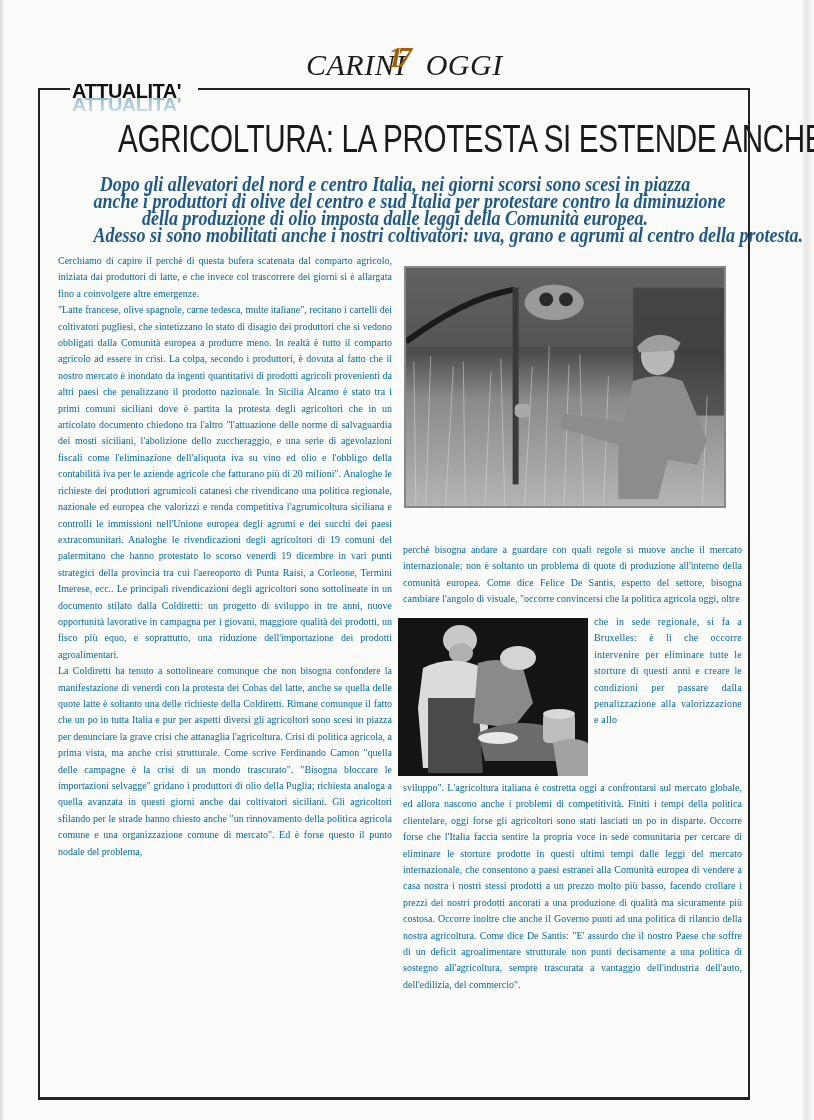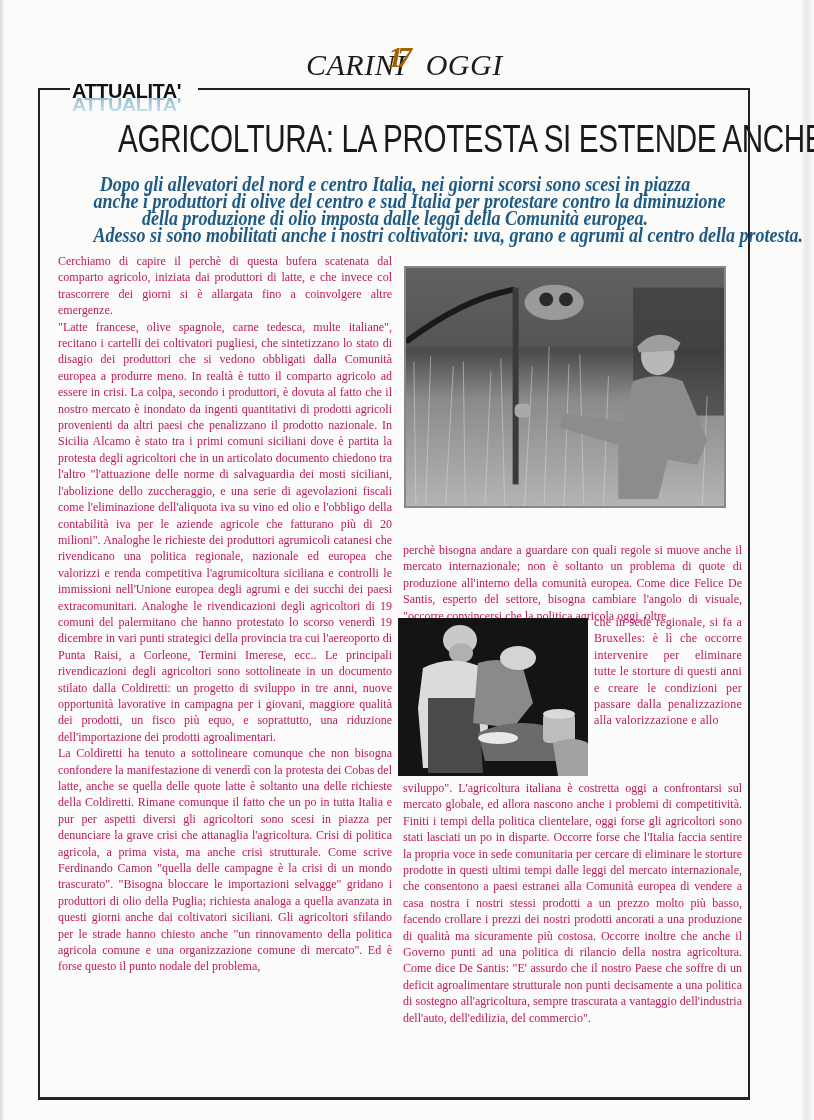--- a/index.html
+++ b/index.html
@@ -64,22 +64,22 @@
     transform:scaleX(0.78); transform-origin:center;
     letter-spacing:-0.5px; white-space:nowrap;
   }
   .lead {
     position:absolute; left:60px; top:176px; width:670px; text-align:center;
     font-family:"Liberation Serif", serif; font-style:italic; font-weight:bold;
     font-size:20px; line-height:17px; color:#1e5a86;
   }
   .lead .lead-line { display:block; transform:scaleX(0.9); white-space:nowrap; }
   .col {
-    position:absolute; font-size:12px; line-height:16.4px; text-align:justify;
-    color:#be185d;
+    position:absolute; font-size:10px; line-height:16.4px; text-align:justify;
+    color:#0369a1;
   }
   .col p { margin:0; text-indent:0; }
   .col-left { left:58px; top:253px; width:334px; }
   .col-right-top { left:403px; top:542px; width:339px; }
   .col-wrap { left:594px; top:614px; width:148px; }
   .col-right-bottom { left:403px; top:780px; width:339px; }
   .col-wrap p { letter-spacing:0.2px; }
   .photo {
     position:absolute; border:1px solid #777; box-sizing:border-box;
     overflow:hidden; background:#777;

